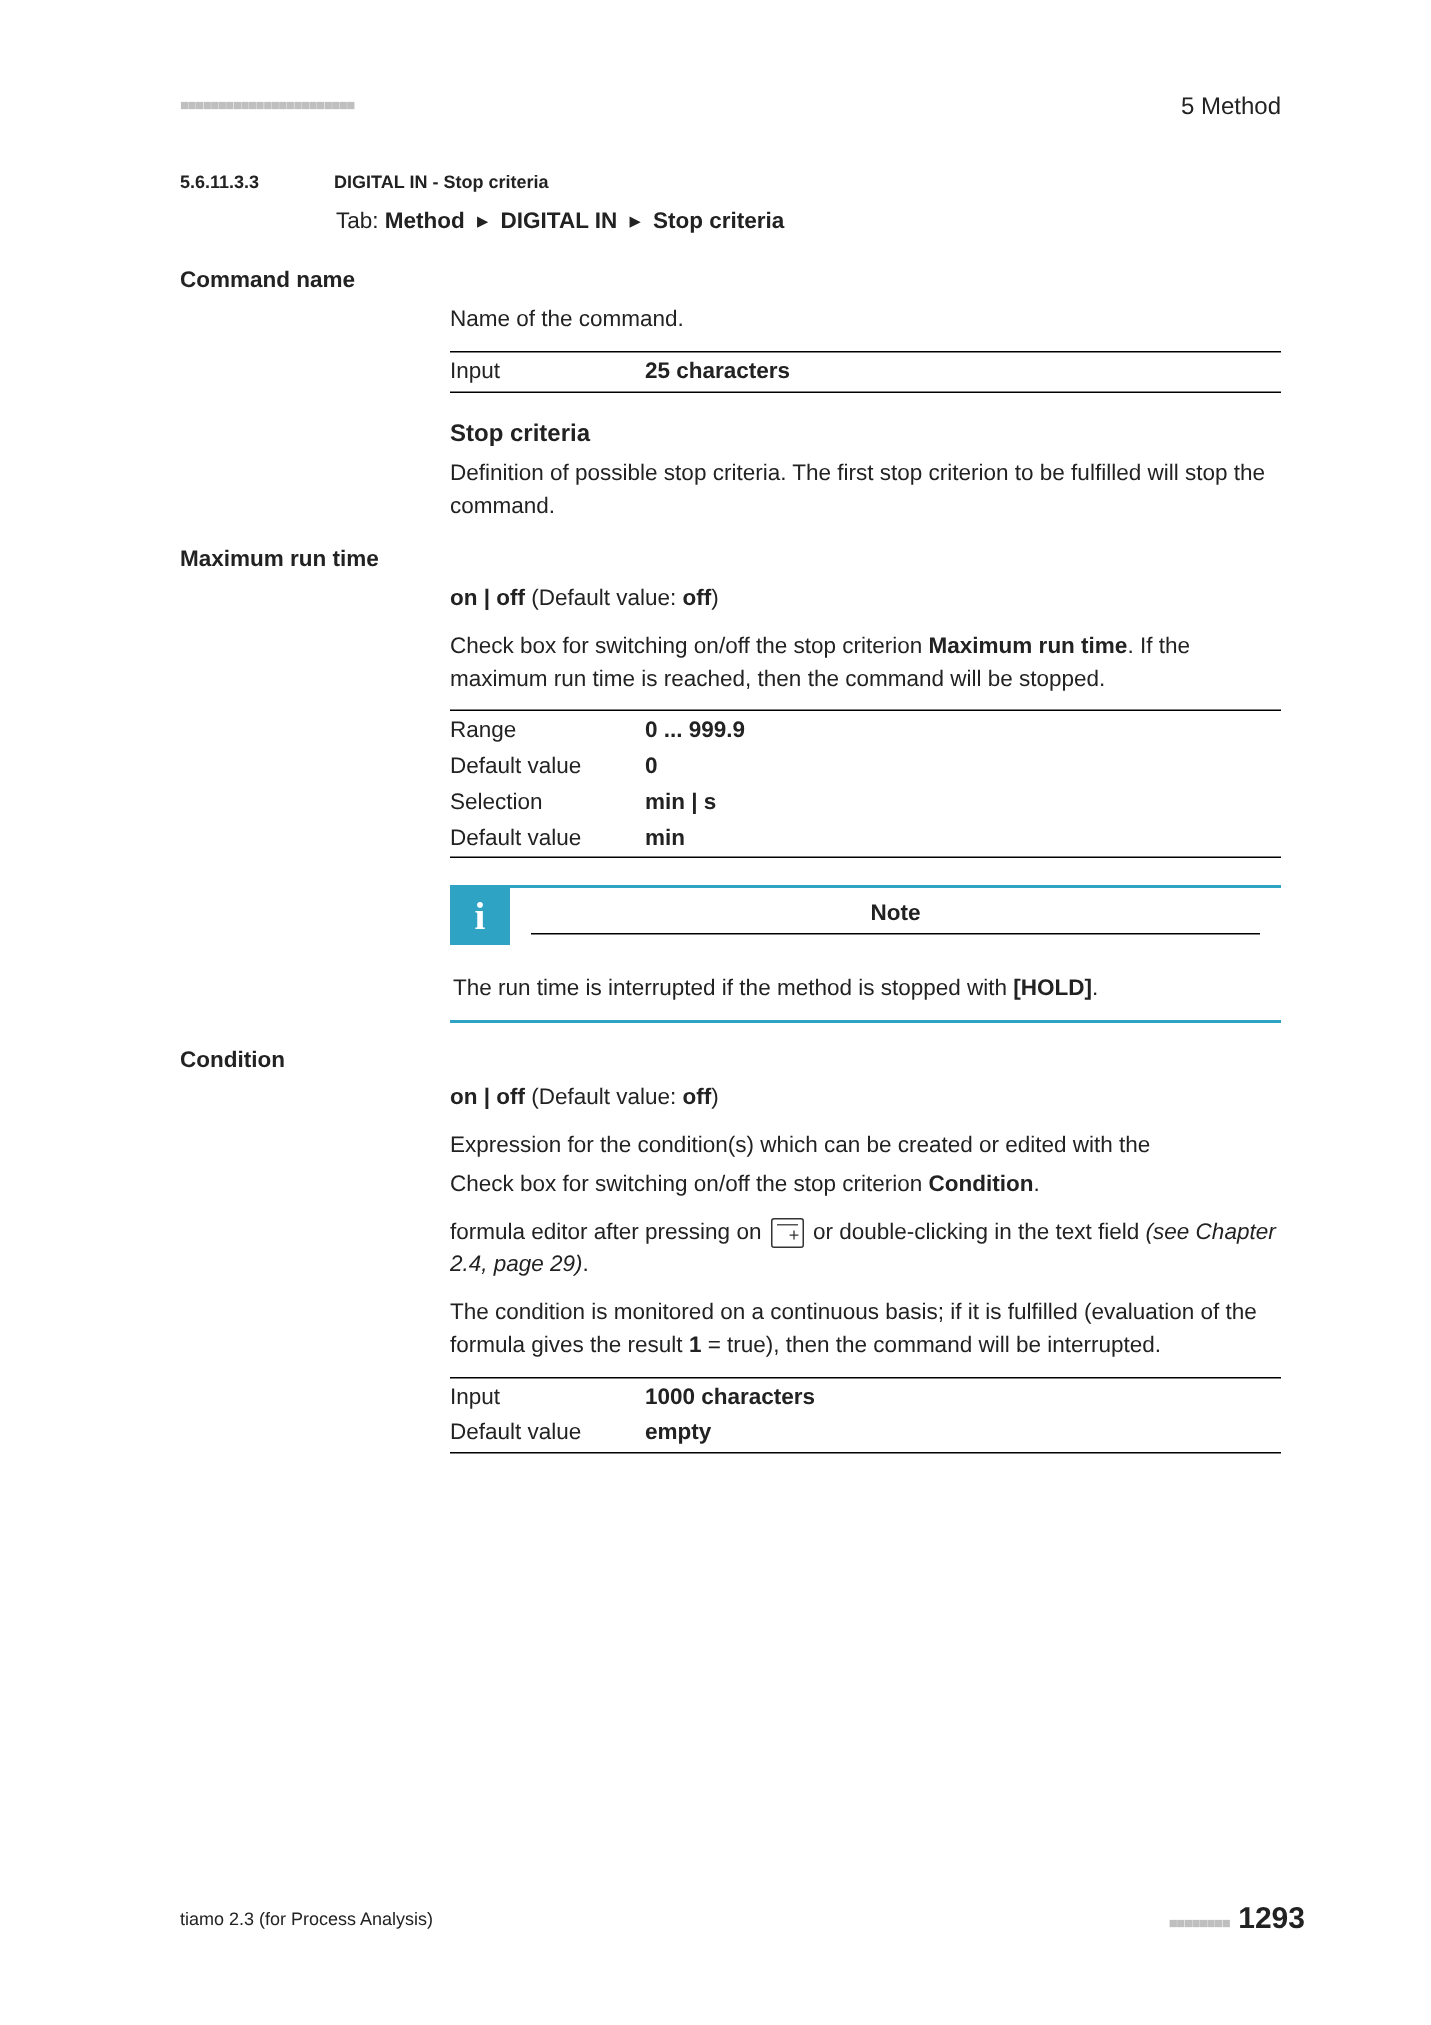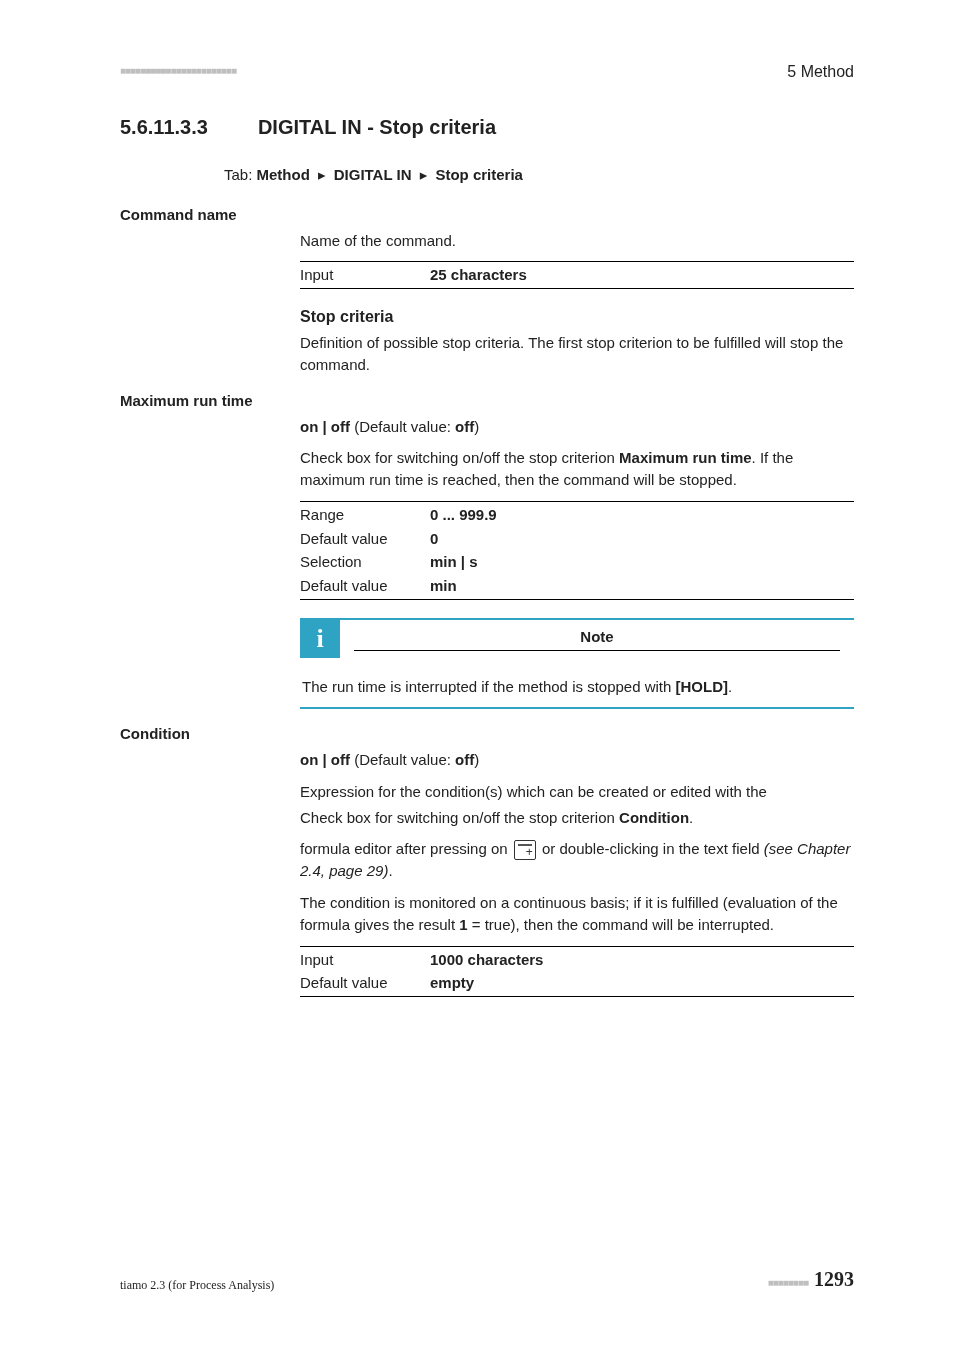--- a/index.html
+++ b/index.html
@@ -28,23 +28,23 @@
     font-size: 10px;
   }
   .header-right {
     font-size: 16px;
     color: #222;
   }
   .section-num-title {
     display: flex;
     gap: 50px;
     margin-top: 28px;
-    margin-bottom: 22px;
-    font-weight: 700;
-    font-size: 20px;
+    margin-bottom: 6px;
+    font-weight: 700;
+    font-size: 12px;
   }
   .tab-line {
     margin-left: 104px;
     font-size: 15px;
     margin-bottom: 18px;
   }
   .tab-line .sep { margin: 0 4px; }
   .field-label {
     font-weight: 700;
     font-size: 15px;
@@ -144,26 +144,25 @@
     font-size: 12px;
     color: #333;
   }
   .italic-ref {
     font-style: italic;
   }
   .footer {
     position: absolute;
     bottom: 56px;
     left: 120px;
-    right: 100px;
+    right: 84px;
     display: flex;
     justify-content: space-between;
-    align-items: flex-end;
+    align-items: center;
     font-size: 12px;
-    font-family: Liberation Serif, serif;
   }
   .footer-squares {
     color: #bfbfbf;
     letter-spacing: -1px;
     font-size: 10px;
     margin-right: 6px;
   }
   .footer-page {
     font-weight: 700;
     font-size: 20px;

